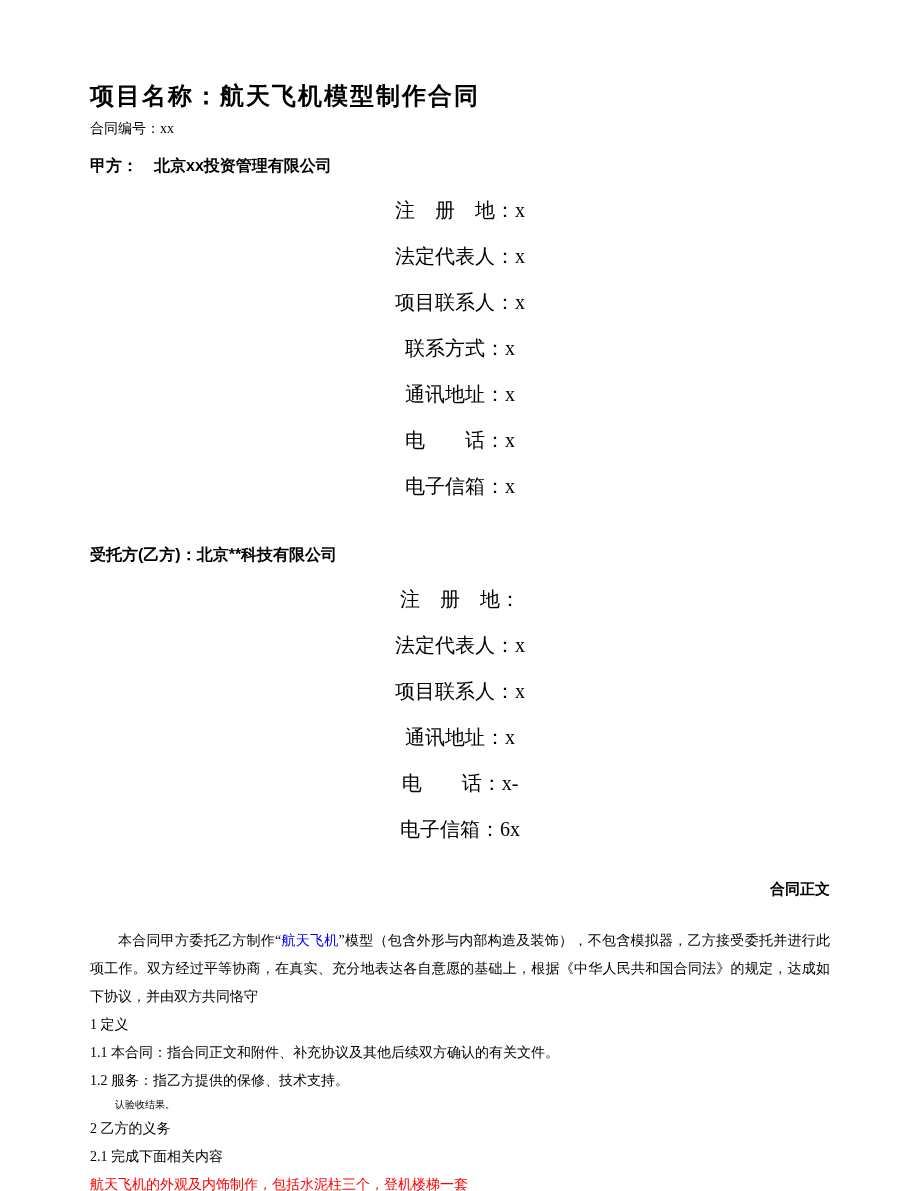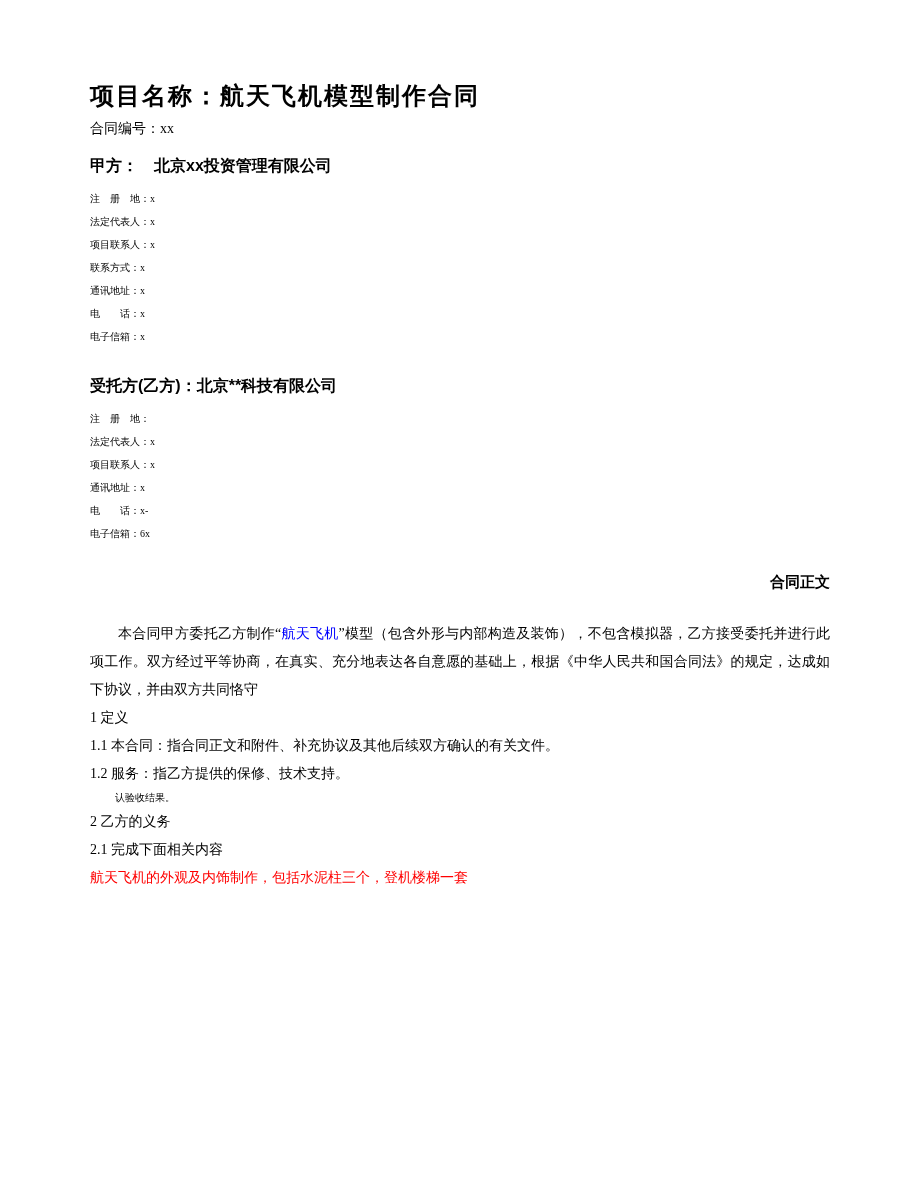--- a/index.html
+++ b/index.html
@@ -23,26 +23,28 @@
     margin-bottom: 8px;
     font-family: "SimHei", "黑体", sans-serif;
   }
   .contract-no {
     font-size: 14px;
     margin-bottom: 18px;
   }
   .party-header {
     font-size: 16px;
     font-weight: bold;
+    margin-top: 8px;
     margin-bottom: 10px;
     font-family: "SimHei", "黑体", sans-serif;
   }
   .field {
-    font-size: 10px;
+    font-size: 20px;
     line-height: 2.3;
+    text-align: center;
   }
   .section-gap {
     height: 28px;
   }
   .body-title {
     text-align: right;
     font-size: 15px;
     font-weight: bold;
     margin: 28px 0 28px 0;
     font-family: "SimHei", "黑体", sans-serif;

